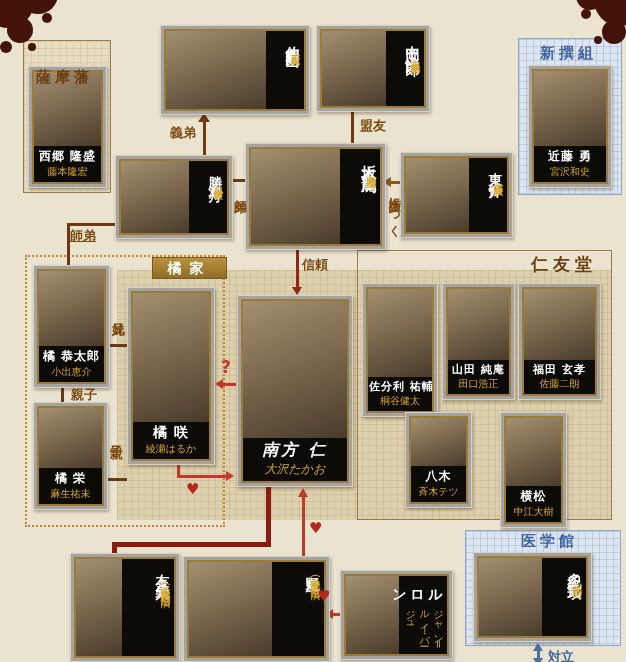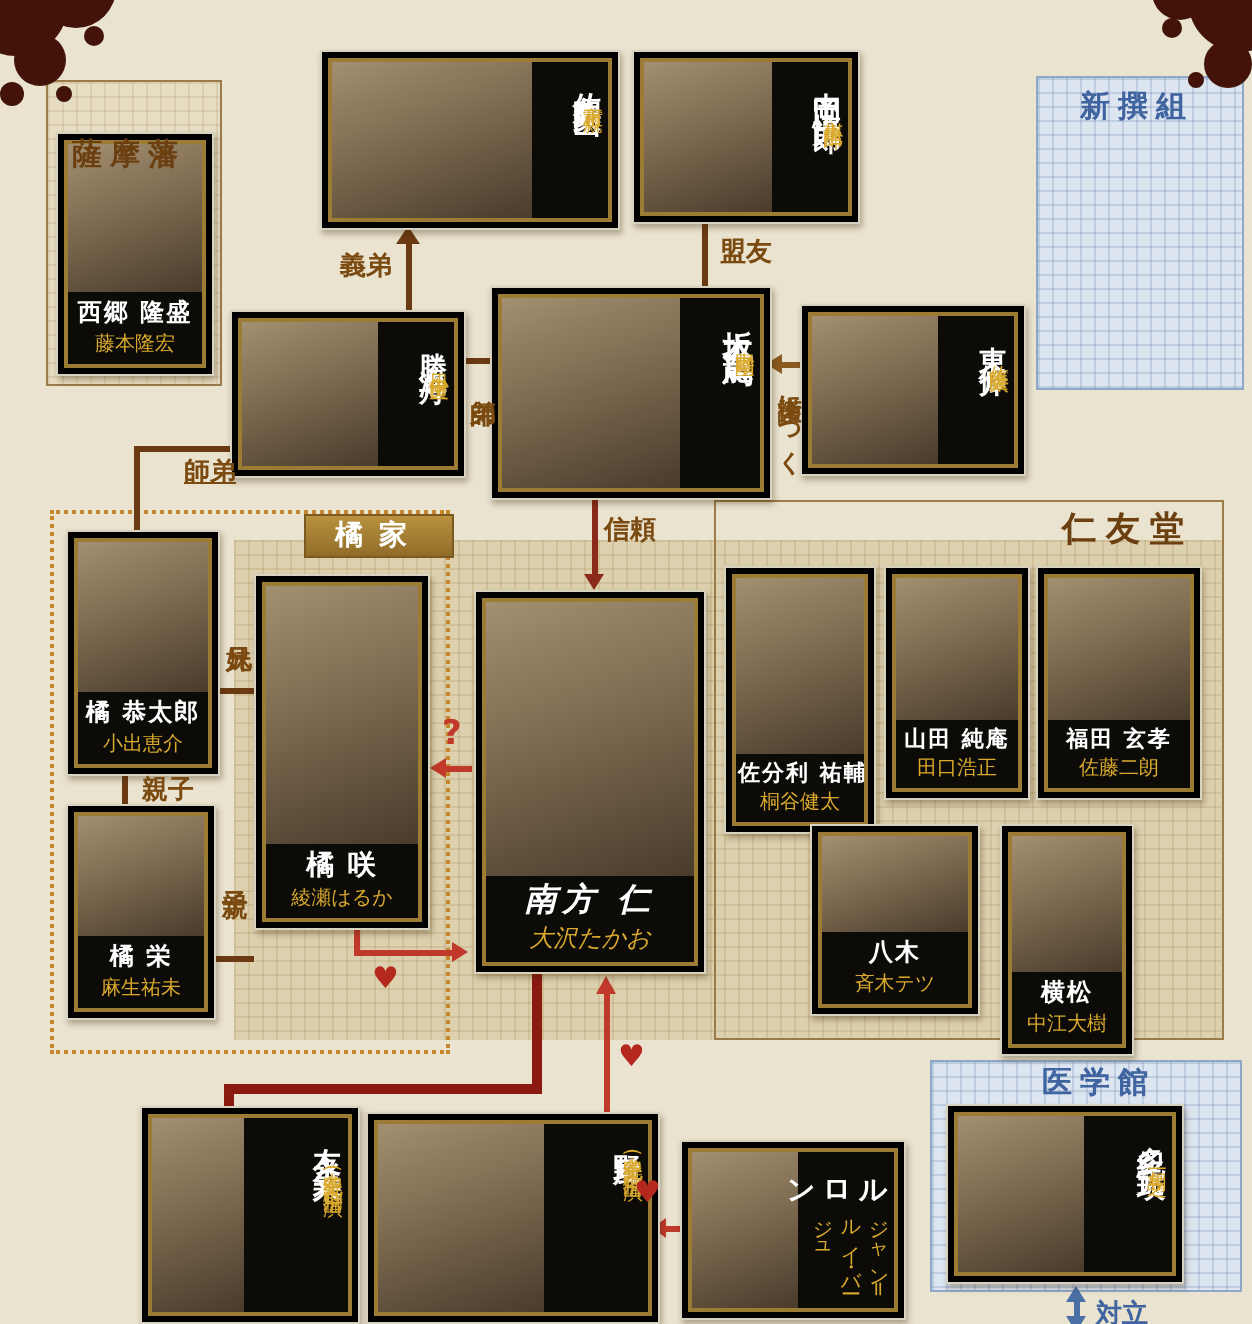--- a/index.html
+++ b/index.html
@@ -22,21 +22,21 @@
   .bord-brown{border:1px solid #9a7b4a;}
   .bord-blue{border:1px solid #8fa8c8;}
   .dotted-box{border:2px dotted #c8862a;background:transparent;}
   .glabel{position:absolute;font-weight:bold;z-index:4;letter-spacing:4px;white-space:nowrap;}
   .glabel.brown{color:#6b3f10;}
   .glabel.blue{color:#3f64a0;}
   .badge{position:absolute;z-index:4;background:linear-gradient(180deg,#b8923e,#916c28);
          border:1px solid #7a5a1e;color:#fff;font-weight:bold;font-size:14px;letter-spacing:8px;
          text-align:center;line-height:20px;}
   
-  .card{position:absolute;background:#000000;border:1px solid #d8d2c0;z-index:3;
+  .card{position:absolute;background:#a3a3a3;border:1px solid #d8d2c0;z-index:3;
         box-shadow:1px 2px 3px rgba(60,40,10,.35);box-sizing:border-box;}
   .cinner{position:absolute;top:3px;left:3px;right:3px;bottom:3px;border:2px solid #9c7c34;
           display:flex;background:#0d0b07;overflow:hidden;}
   .land .cinner{flex-direction:row;}
   .port .cinner{flex-direction:column;}
   .photo{flex:1;background:linear-gradient(160deg,#a39072 0%,#7d6a50 45%,#4a3b2b 100%);}
   .vstrip{writing-mode:vertical-rl;background:#0d0b07;color:#fff;padding:4px 2px;
           display:flex;justify-content:flex-start;box-sizing:border-box;width:38px;}
   .vstrip .nm{display:block;font-size:14px;font-weight:bold;letter-spacing:2px;color:#fff;}
   .vstrip .ac{display:block;font-size:10px;color:#d9a92e;letter-spacing:1px;}
@@ -136,21 +136,21 @@
   <div class="ln" style="left:332px;top:613px;width:8px;height:3px;background:#c0392b;"></div>
   <div class="ah" style="left:326px;top:609px;border-top:5px solid transparent;border-bottom:5px solid transparent;border-right:7px solid #c0392b;"></div>
 
   <div class="ln" style="left:537px;top:650px;width:3px;height:12px;background:#4a6fa5;"></div>
   <div class="ah" style="left:533px;top:643px;border-left:5px solid transparent;border-right:5px solid transparent;border-bottom:8px solid #4a6fa5;"></div>
   <div class="ah" style="left:533px;top:658px;border-left:5px solid transparent;border-right:5px solid transparent;border-top:8px solid #4a6fa5;"></div>
 
   <div class="rlabel" style="left:170px;top:124px;">義弟</div>
   <div class="rlabel" style="left:360px;top:117px;">盟友</div>
   <div class="rlabel vtext" style="left:231px;top:190px;">師弟</div>
-  <div class="rlabel" style="left:92px;top:227px;text-decoration:underline;">師弟</div>
+  <div class="rlabel" style="left:70px;top:227px;text-decoration:underline;">師弟</div>
   <div class="rlabel vtext" style="left:386px;top:189px;font-size:12px;">護衛につく</div>
   <div class="rlabel" style="left:302px;top:256px;">信頼</div>
   <div class="rlabel vtext" style="left:109px;top:313px;">兄妹</div>
   <div class="rlabel" style="left:71px;top:386px;text-align:center;">親子</div>
   <div class="rlabel vtext" style="left:107px;top:435px;">親子</div>
   <div class="qmark" style="left:221px;top:357px;">?</div>
   <div class="rlabel blue" style="left:548px;top:648px;">対立</div>
 
   <div class="heart" style="left:186px;top:482px;">♥</div>
   <div class="heart" style="left:309px;top:521px;">♥</div>
@@ -240,20 +240,29 @@
 
   <div class="card port" style="left:28px;top:66px;width:79px;height:122px;">
     <div class="cinner">
         <div class="photo"></div>
       <div class="band">
           <span class="nm">西郷 隆盛</span>
           <span class="ac">藤本隆宏</span>
         </div>
       </div>
   </div>
+  <div class="card port" style="left:528px;top:65px;width:84px;height:123px;">
+    <div class="cinner">
+        <div class="photo"></div>
+      <div class="band">
+          <span class="nm">近藤 勇</span>
+          <span class="ac">宮沢和史</span>
+        </div>
+      </div>
+  </div>
   <div class="card port" style="left:33px;top:265px;width:77px;height:123px;">
     <div class="cinner">
         <div class="photo"></div>
       <div class="band">
           <span class="nm">橘 恭太郎</span>
           <span class="ac">小出恵介</span>
         </div>
       </div>
   </div>
   <div class="card port" style="left:127px;top:287px;width:88px;height:178px;">
@@ -303,21 +312,21 @@
   </div>
   <div class="card port" style="left:518px;top:283px;width:83px;height:117px;">
     <div class="cinner">
         <div class="photo"></div>
       <div class="band">
           <span class="nm" style="font-size:11px;">福田 玄孝</span>
           <span class="ac">佐藤二朗</span>
         </div>
       </div>
   </div>
-  <div class="card port" style="left:405px;top:412px;width:85px;height:96px;">
+  <div class="card port" style="left:405px;top:412px;width:67px;height:96px;">
     <div class="cinner">
         <div class="photo"></div>
       <div class="band">
           <span class="nm">八木</span>
           <span class="ac">斉木テツ</span>
         </div>
       </div>
   </div>
   <div class="card port" style="left:500px;top:412px;width:67px;height:116px;">
     <div class="cinner">

